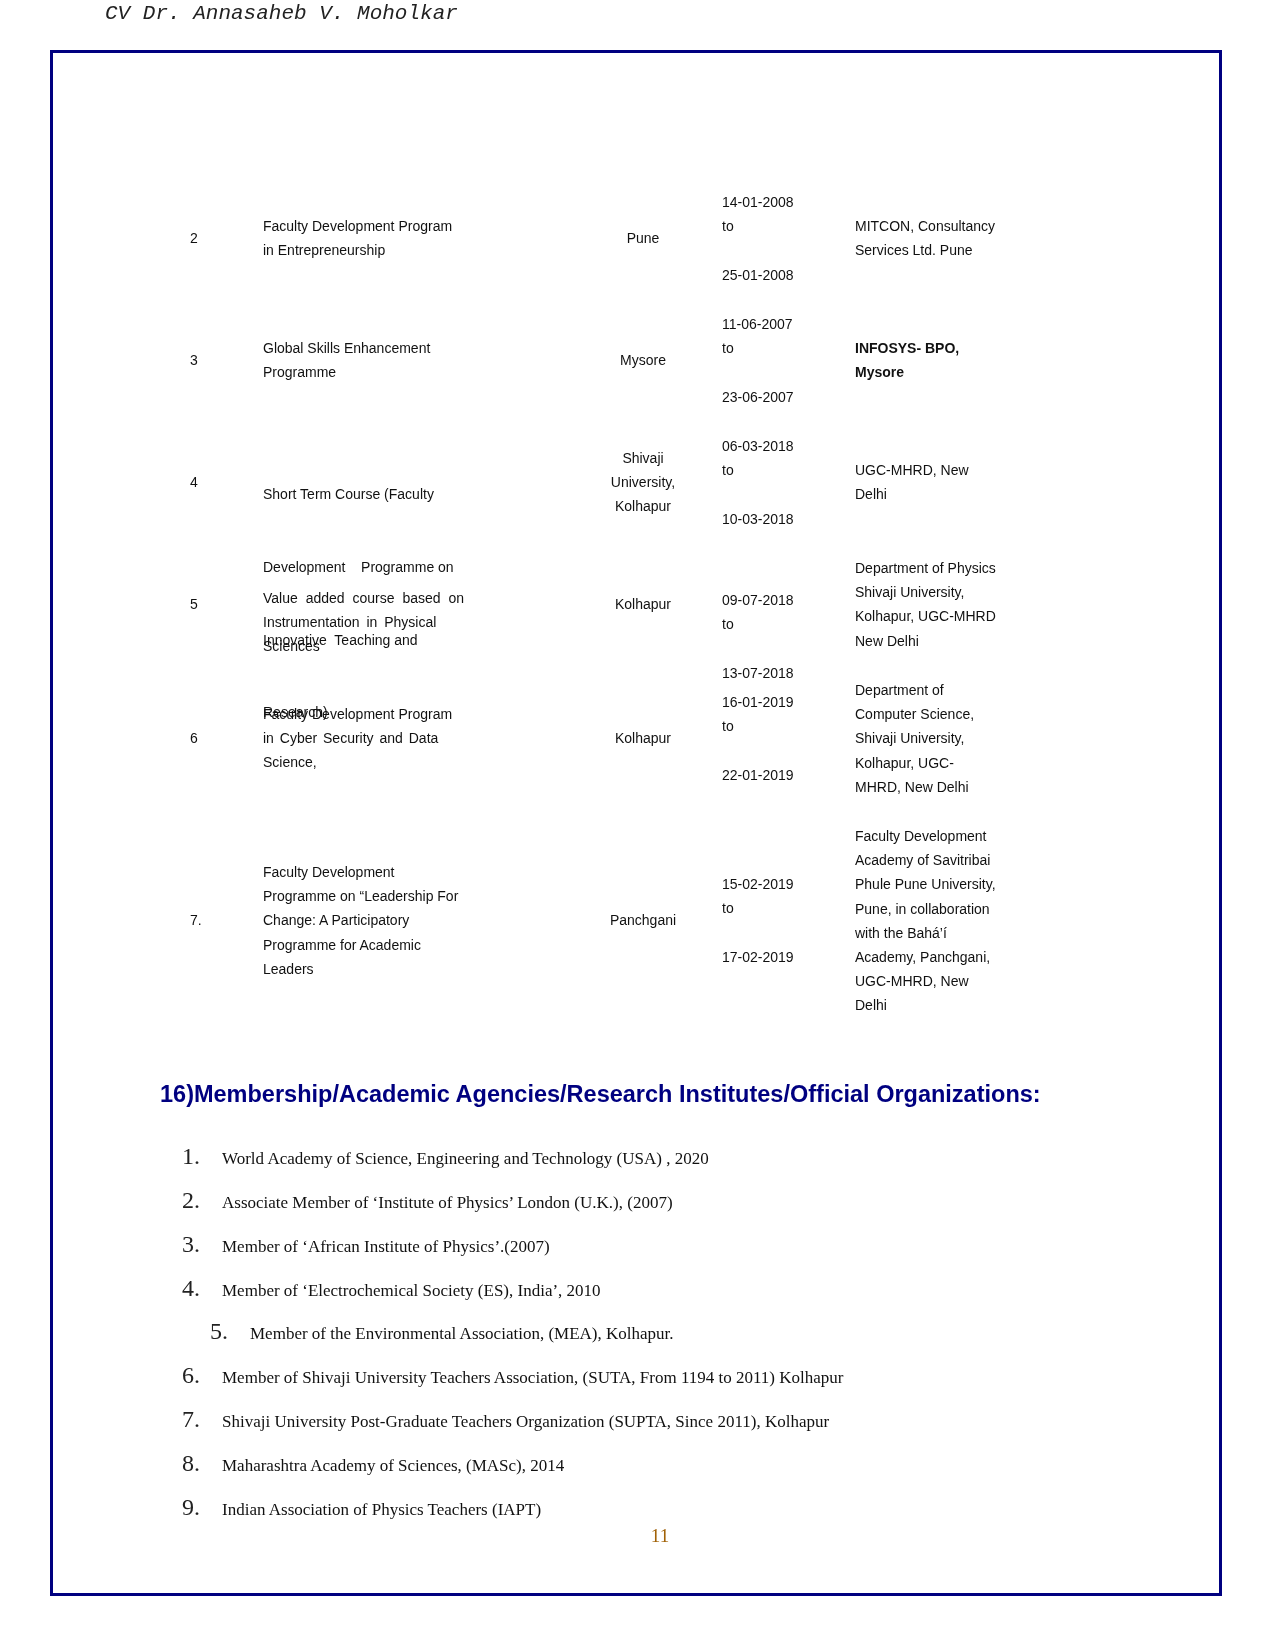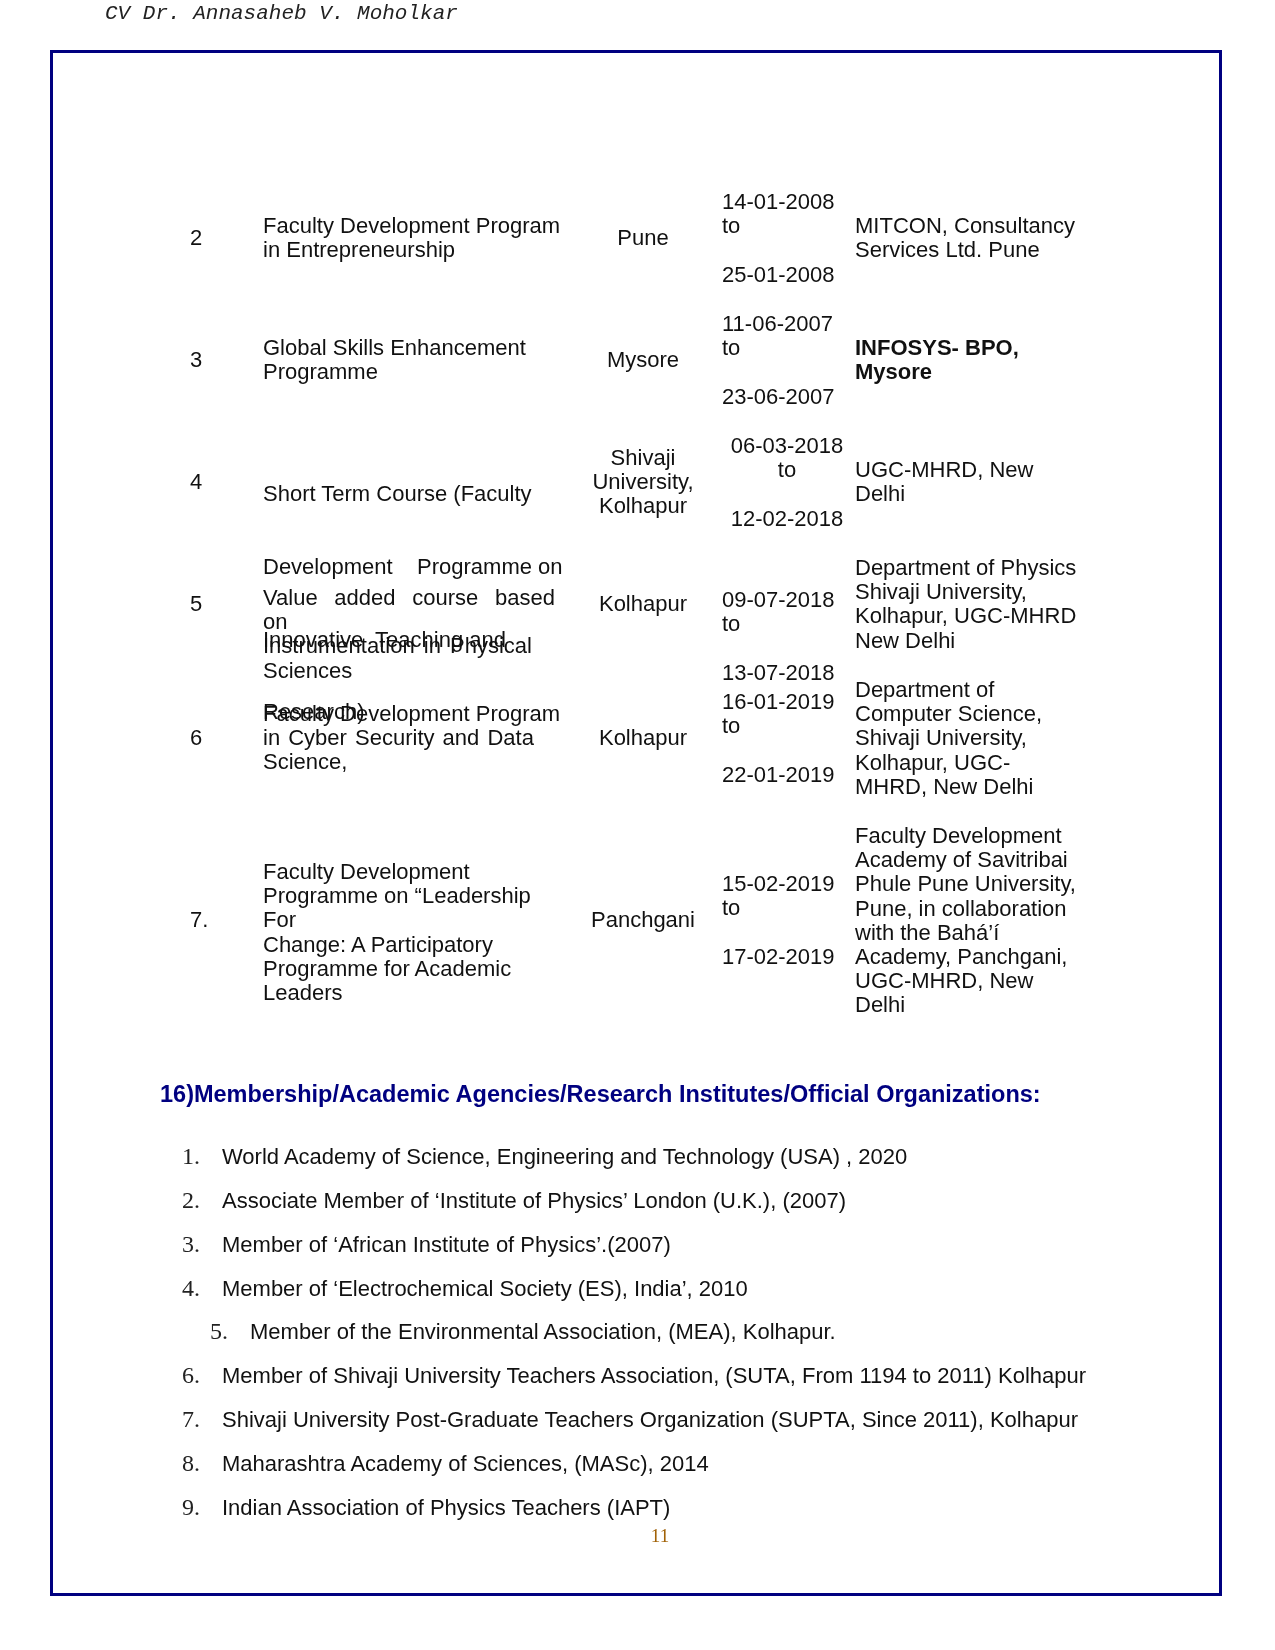--- a/index.html
+++ b/index.html
@@ -3,34 +3,34 @@
 <meta charset="utf-8">
 <style>
   html, body { margin:0; padding:0; background:#ffffff; }
   body { width:1275px; height:1650px; position:relative; overflow:hidden;
          font-family:"Liberation Sans", sans-serif; color:#111; }
   .running-header { position:absolute; left:105px; top:2px; font-family:Liberation Mono, monospace;
          font-style:italic; font-size:21px; color:#222; }
   .frame { position:absolute; left:50px; top:50px; width:1172px; height:1546px;
            border:3px solid #000080; box-sizing:border-box; }
   .row { position:absolute; left:0; width:1275px; }
-  .cell { position:absolute; font-size:22px; line-height:24.2px; }
+  .cell { position:absolute; font-size:14px; line-height:24.2px; }
   .num { left:190px; width:20px; text-align:left; }
   .title { left:263px; width:300px; }
   .title.justify { text-align:justify; text-align-last:left; width:292px; }
   .loc { left:585px; width:116px; text-align:center; }
   .dates { left:722px; width:130px; }
   .dates .gap { display:block; height:24.2px; }
   .org { left:855px; width:230px; }
   .section-heading { position:absolute; left:160px; top:1081px; font-size:23.5px; font-weight:bold;
          color:#000080; white-space:nowrap; }
   .list { position:absolute; left:0; top:0; }
   .li { position:absolute; left:182px; white-space:nowrap; }
   .li .marker { display:inline-block; width:40px; font-family:"Liberation Serif", serif; font-size:24px; color:#222; }
-  .li .text { font-size:22px; }
+  .li .text { font-size:17px;font-family:Liberation Serif, serif; }
   .page-number { position:absolute; left:640px; top:1525px; width:40px; text-align:center;
          font-family:"Liberation Serif", serif; font-size:19px; color:#a16207; }
 </style>
 </head>
 <body>
 
 <div class="running-header">CV Dr. Annasaheb V. Moholkar</div>
 
 <div class="frame"></div>
 
@@ -84,25 +84,25 @@
       <div>Short Term Course (Faculty</div>
       <div>Development    Programme on</div>
       <div>Innovative  Teaching and</div>
       <div>Research)</div>
     </div>
     <div class="cell loc" style="top:12px;">
       <div>Shivaji</div>
       <div>University,</div>
       <div>Kolhapur</div>
     </div>
-    <div class="cell dates" style="top:0px;text-align:center;">
+    <div class="cell dates" style="top:0px;">
       <div>06-03-2018</div>
       <div>to</div>
       <span class="gap"></span>
-      <div>12-02-2018</div>
+      <div>10-03-2018</div>
     </div>
     <div class="cell org" style="top:24px;">
       <div>UGC-MHRD, New</div>
       <div>Delhi</div>
     </div>
   </div>
 
   <div class="row" style="top:556px;">
     <div class="cell num" style="top:36px;">5</div>
     <div class="cell title justify" style="top:16px; word-spacing:2px;margin-top:14px;">

